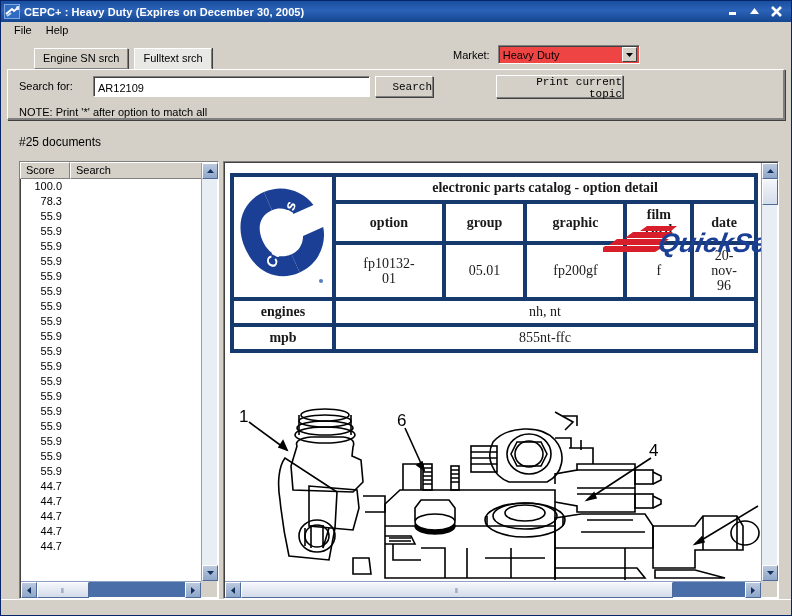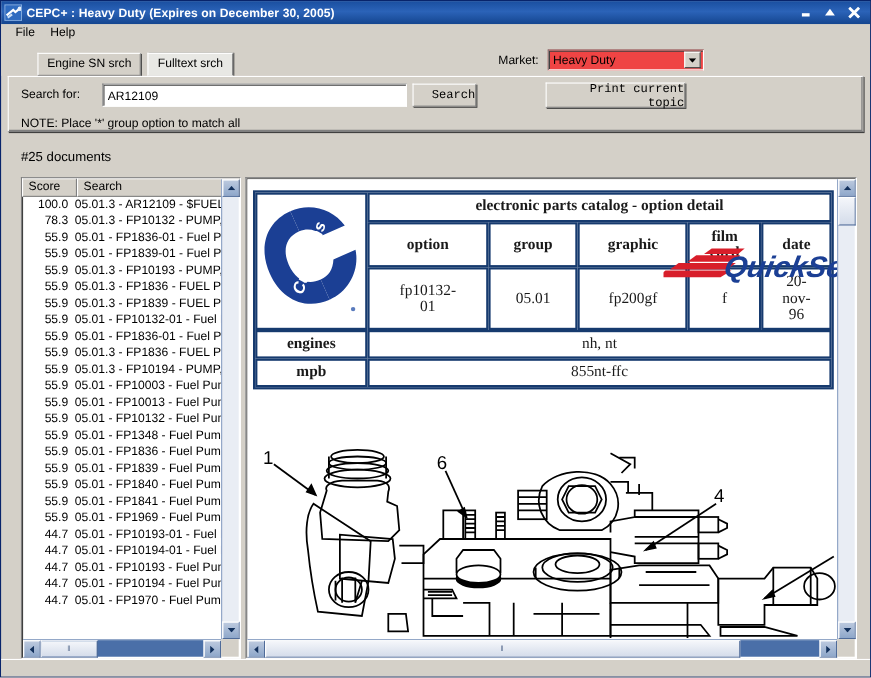--- a/index.html
+++ b/index.html
@@ -176,21 +176,21 @@
     border: 1px solid #ffffff;
     border-right-color: #808080; border-bottom-color: #808080;
     padding: 1px 0 0 5px;
     height: 17px;
     white-space: nowrap;
     overflow: hidden;
   }
   .lp-h-score { width: 50px; flex: none; }
   .lp-h-title { flex: 1; }
   .lp-rows { font-size: 11px; }
-  .lp-row { display: flex; height: 15px; line-height: 15px; white-space: nowrap; }
+  .lp-row { display: flex; height: 15px; line-height: 15px; white-space: nowrap; flex-direction: column; }
   .lp-score { width: 48px; flex: none; text-align: right; padding-right: 6px; }
   .lp-title { flex: 1; overflow: hidden; white-space: nowrap; }
 
   
   .docpanel {
     position: absolute;
     left: 222px; top: 160px;
     width: 556px; height: 438px;
     background: #ffffff;
     border: 1px solid #808080;
@@ -343,21 +343,21 @@
         </span>
       </div>
     </div>
   </div>
 
   <div class="searchpanel">
     <span class="sf-label">Search for:</span>
     <input class="sf-input" type="text" value="AR12109" style="">
     <button class="btn btn-search">Search</button>
     <button class="btn btn-print">Print current topic</button>
-    <span class="note">NOTE: Place '*' group option to match all</span>
+    <span class="note">NOTE: Print '*' after option to match all</span>
   </div>
 
   <div class="doccount">#25 documents</div>
 
   <div class="listpanel">
     <div class="lp-head">
       <div class="lp-h-score">Score</div>
       <div class="lp-h-title">Search</div>
     </div>
     <div class="lp-rows" id="results-rows">

